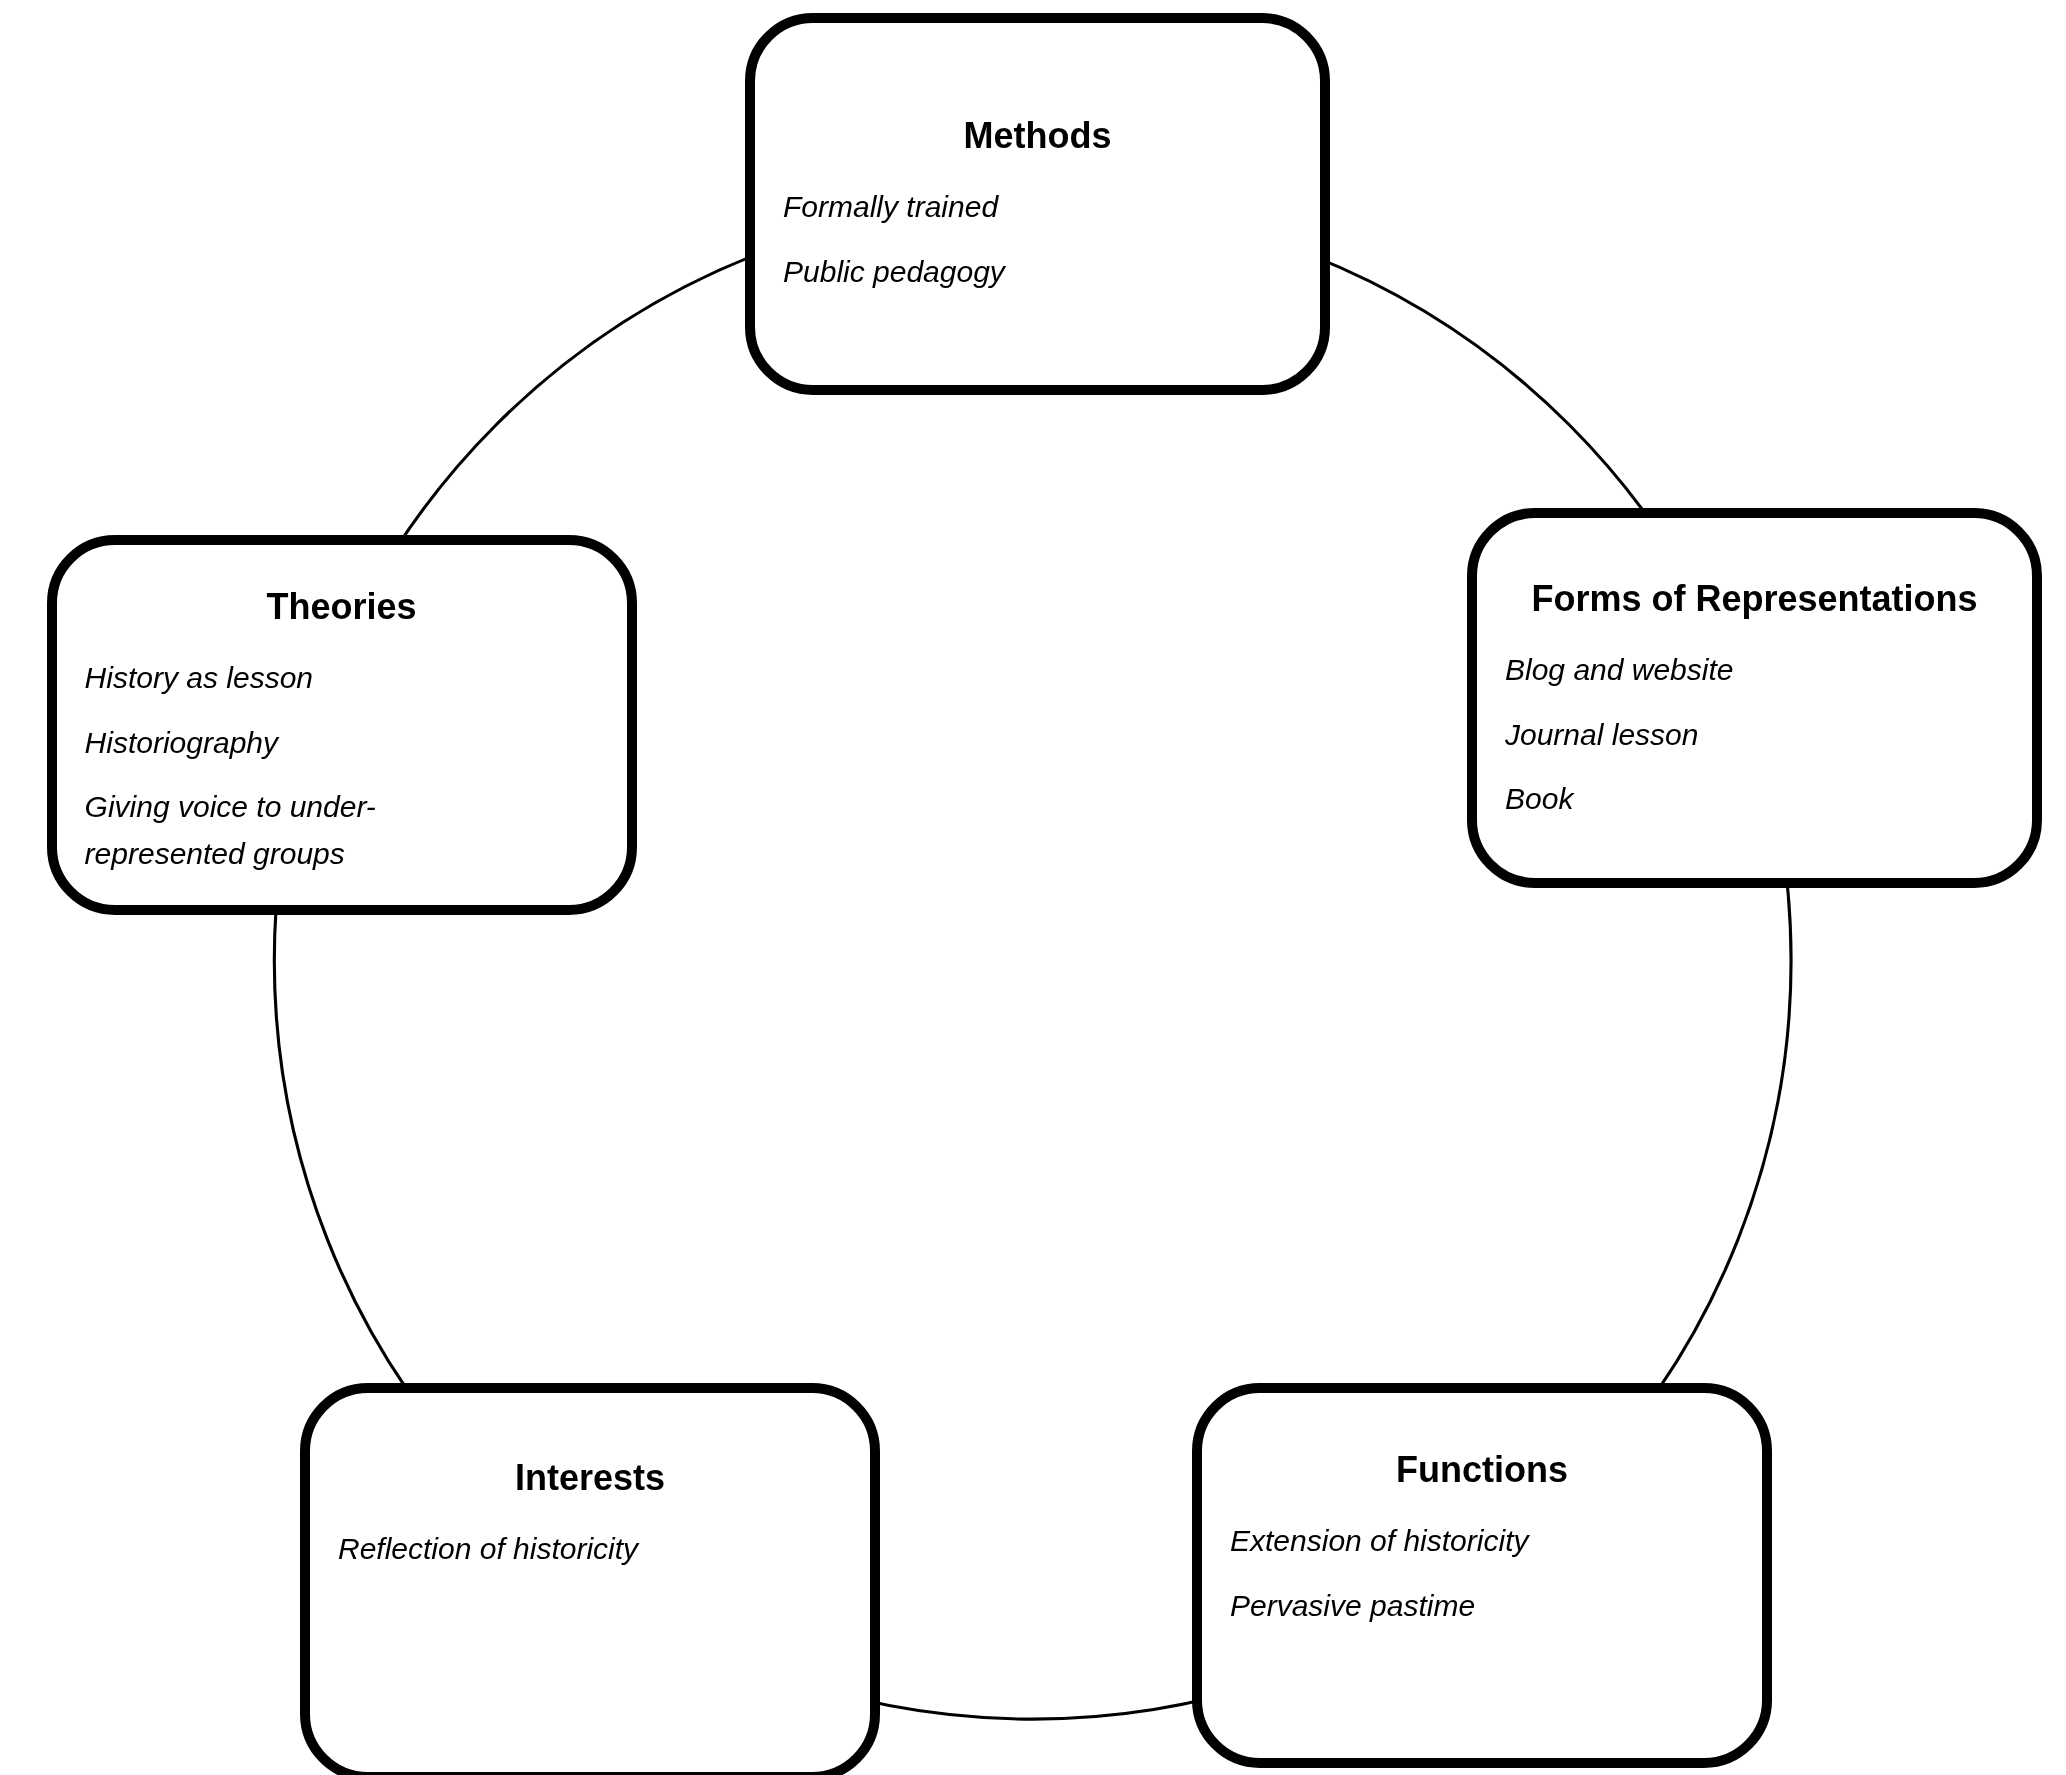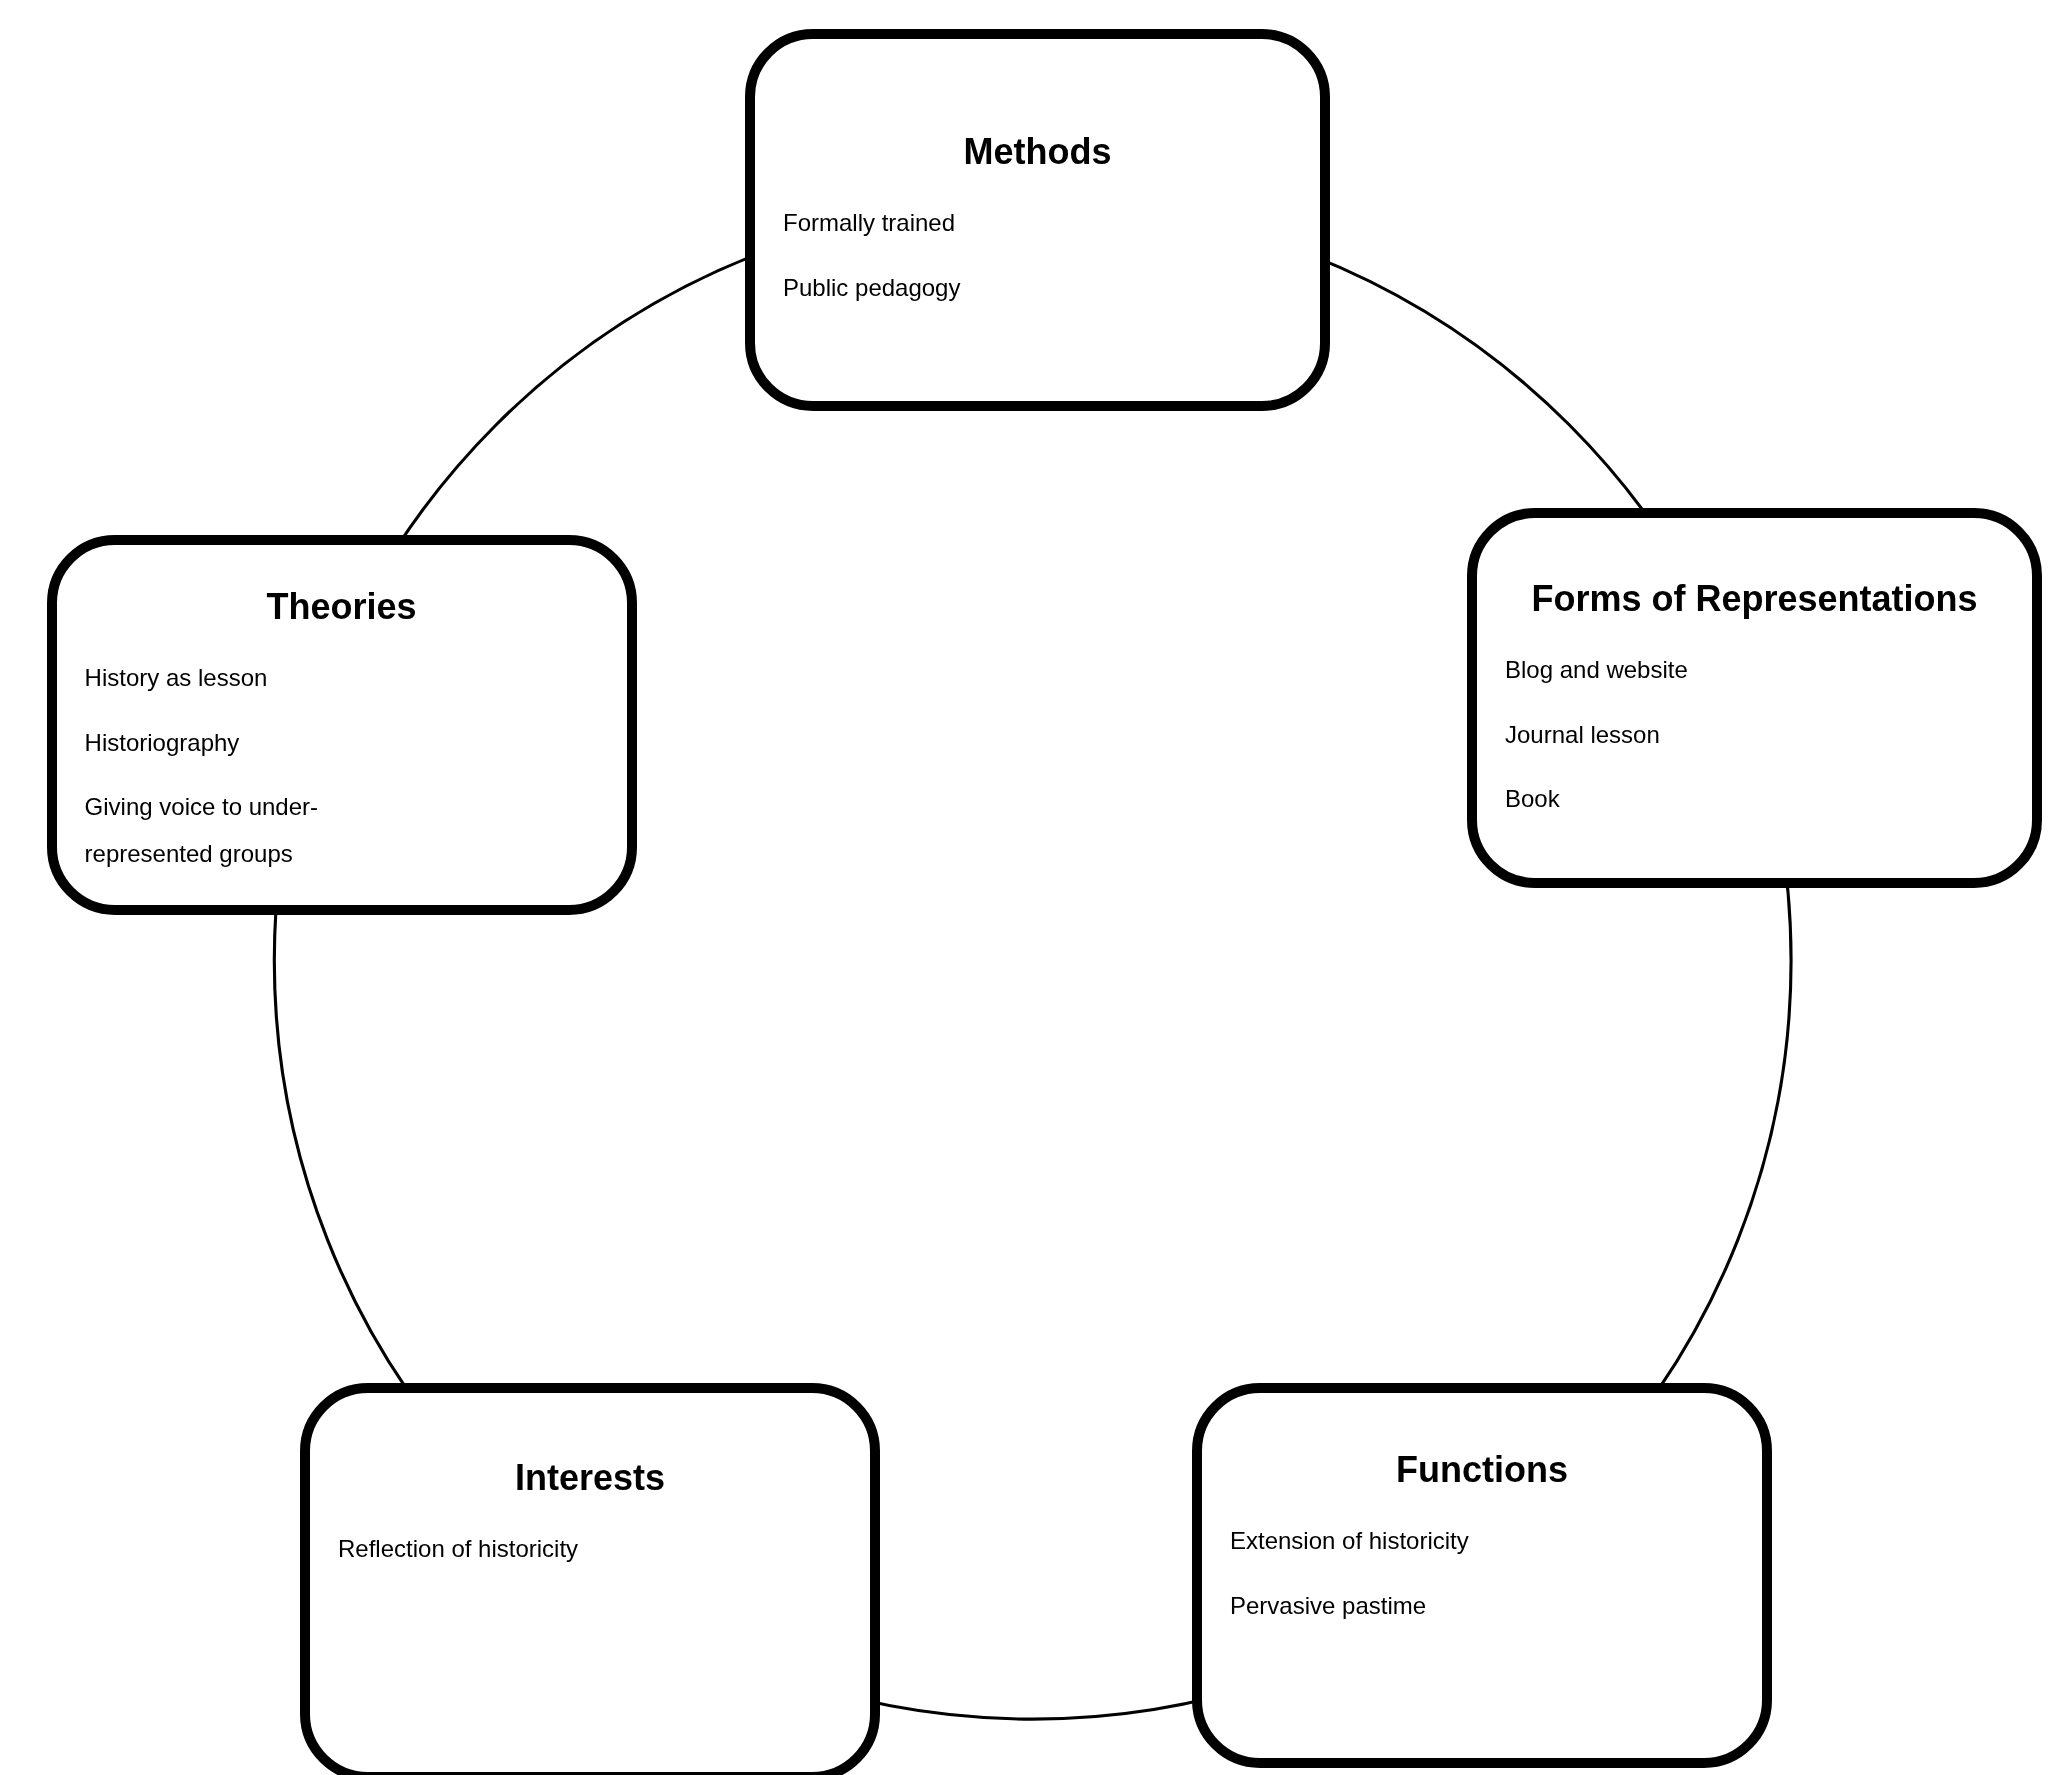--- a/index.html
+++ b/index.html
@@ -37,34 +37,35 @@
   }
   .box .title {
     font-size: 36px;
     line-height: 50px;
     font-weight: bold;
     text-align: center;
     margin: 0 18.6px 22.3px 18.6px;
     white-space: nowrap;
   }
   .box .item {
-    font-size: 24px;
+    font-size: 30px;
     line-height: 47px;
     padding-left: 28px;
     padding-right: 12.4px;
     white-space: nowrap;
+    font-style: italic;
   }
   .box .item + .item {
     margin-top: 17.4px;
   }
   .box .item.cont {
     margin-top: 0;
   }
 
-  .box.methods   { left: 745px; top:   29px; width: 585px; height: 382px; padding-top: 88px; }
+  .box.methods   { left: 745px; top:   13px; width: 585px; height: 382px; padding-top: 88px; }
   .box.theories  { left:   18.6px; top:  535px; width: 590px; height: 380px; padding-top:  37px; margin-left: 28px; }
   .box.forms     { left: 1467px; top:  508px; width: 575px; height: 380px; padding-top:  56px; }
   .box.interests { left:  300px; top: 1383px; width: 580px; height: 399px; padding-top:  60px; }
   .box.functions { left: 1192px; top: 1383px; width: 580px; height: 385px; padding-top:  52px; }
 </style>
 </head>
 <body>
 
 <div class="stage">
 

